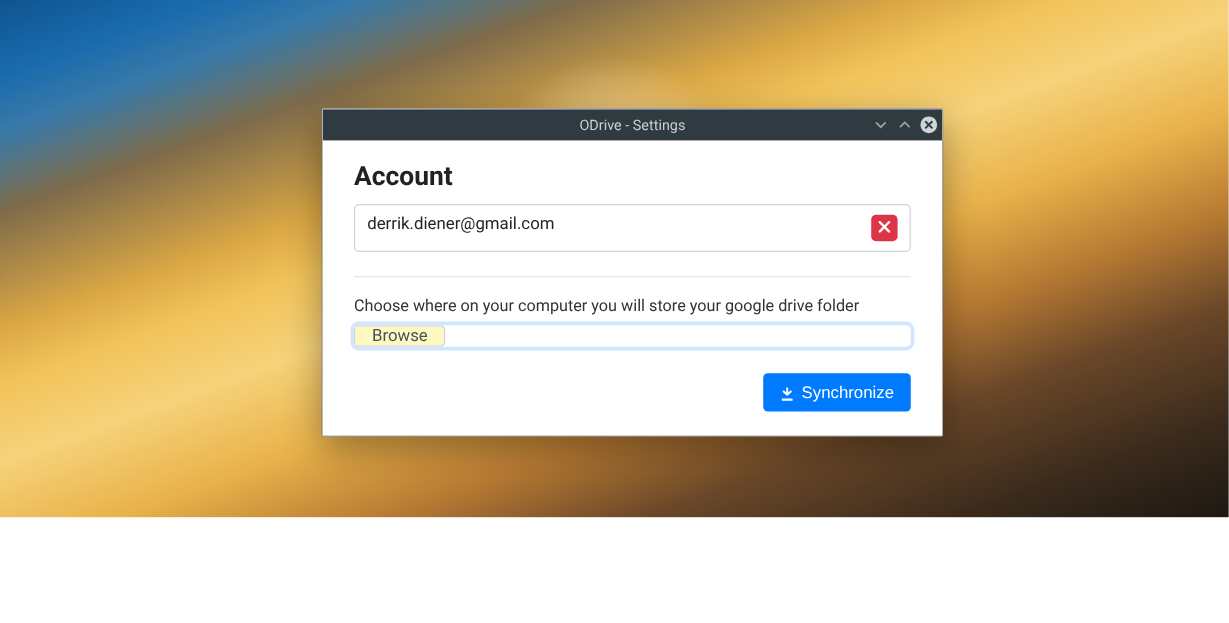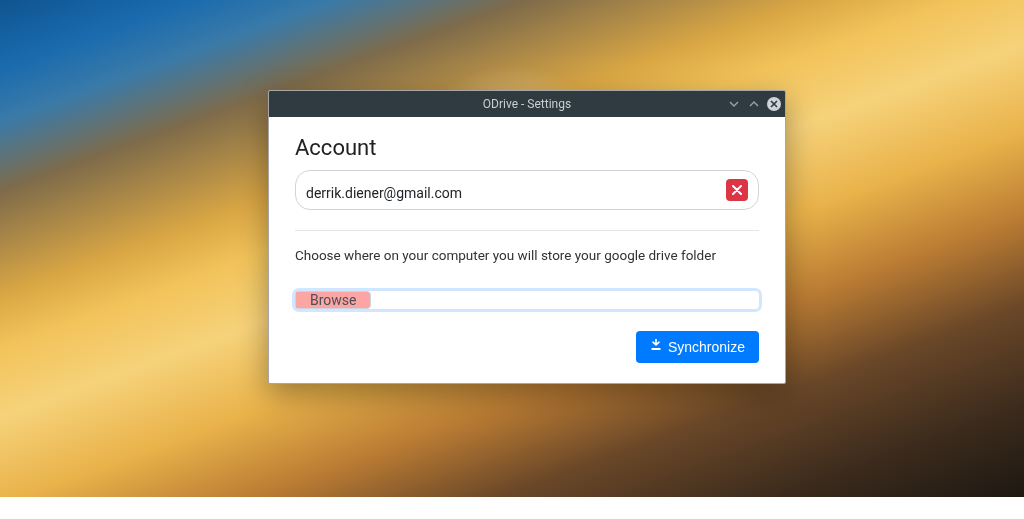--- a/index.html
+++ b/index.html
@@ -5,21 +5,21 @@
   html, body {
     margin: 0;
     padding: 0;
     width: 1024px;
     height: 519px;
     overflow: hidden;
     font-family: -apple-system, BlinkMacSystemFont, "Segoe UI", Roboto, "Helvetica Neue", Arial, sans-serif;
   }
   .desktop {
     width: 1024px;
-    height: 497px;
+    height: 431px;
     position: relative;
     background:
       radial-gradient(circle at 50% 35%, rgba(255,255,255,0.9) 0%, rgba(255,255,255,0.4) 6%, rgba(255,255,255,0) 18%),
       linear-gradient(160deg, #0f5490 0%, #1a6bae 8%, #3a7aa8 14%, #7e6b4a 22%, #d9a644 34%, #f2c35a 40%, #f6d27a 48%, #e9b24a 58%, #b97b33 68%, #6a4728 78%, #3a2a1c 90%, #1e1812 100%);
   }
 
   
   .window {
     position: absolute;
     left: 268px;
@@ -74,34 +74,34 @@
     cursor: pointer;
   }
 
   .content {
     padding: 18px 26px 20px 26px;
   }
 
   h2.section {
     margin: 0 0 10px 0;
     font-size: 22px;
-    font-weight: 400;
+    font-weight: 700;
     color: #222;
   }
   .subtext {
     font-size: 13.5px;
     color: #333;
-    margin: 2px 0 28px 0;
+    margin: 2px 0 8px 0;
   }
 
   .field {
     display: flex;
-    align-items: flex-end;
+    align-items: flex-start;
     border: 1px solid #ced4da;
-    border-radius: 15px;
+    border-radius: 4px;
     padding: 8px 10px;
     background: #fff;
   }
   .field .value {
     flex: 1;
     font-size: 14px;
     color: #212529;
   }
   .remove-btn {
     width: 22px;
@@ -138,21 +138,21 @@
     font-size: 14px;
     color: #495057;
     outline: none;
     background: #fff;
     border-top-left-radius: 4px;
     border-bottom-left-radius: 4px;
   }
   .input-group .browse {
     border: 1px solid #ced4da;
     border-left: 1px solid #ced4da;
-    background: #fca5a5;
+    background: #fef9c3;
     color: #495057;
     padding: 0 14px;
     font-size: 14px;
     display: flex;
     align-items: center;
     cursor: pointer;
     border-top-right-radius: 4px;
     border-bottom-right-radius: 4px;
   }
 
@@ -162,21 +162,21 @@
     margin-top: 22px;
   }
   .btn-primary {
     background: #007bff;
     color: #fff;
     border: none;
     border-radius: 4px;
     padding: 8px 14px;
     font-size: 14px;
     display: inline-flex;
-    align-items: flex-start;
+    align-items: flex-end;
     gap: 6px;
     cursor: pointer;
   }
   .btn-primary .dl-icon svg { display:block; }
 </style>
 </head>
 <body>
 
 <div class="desktop">
 

